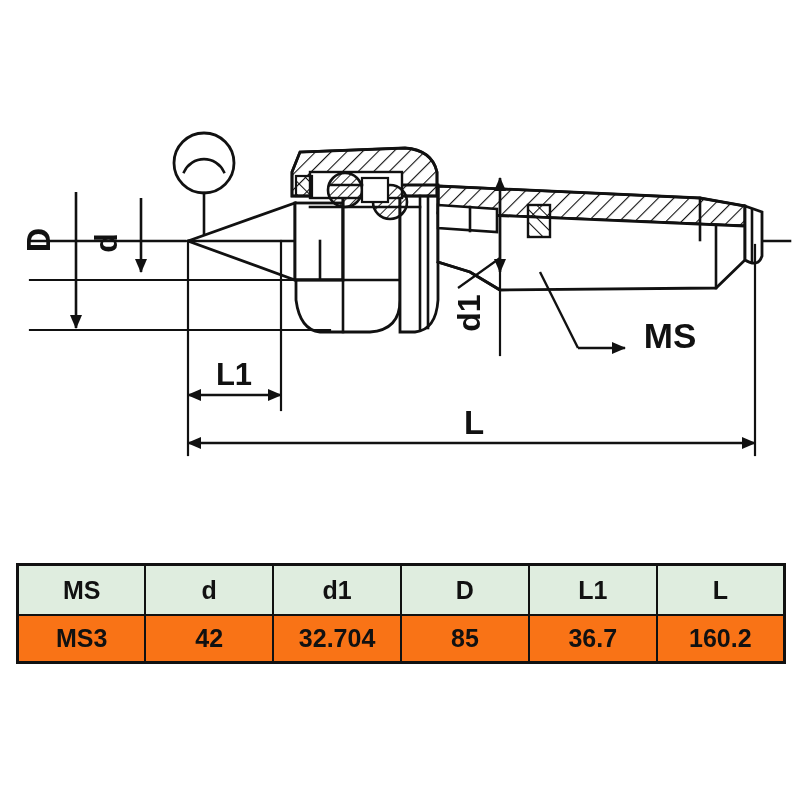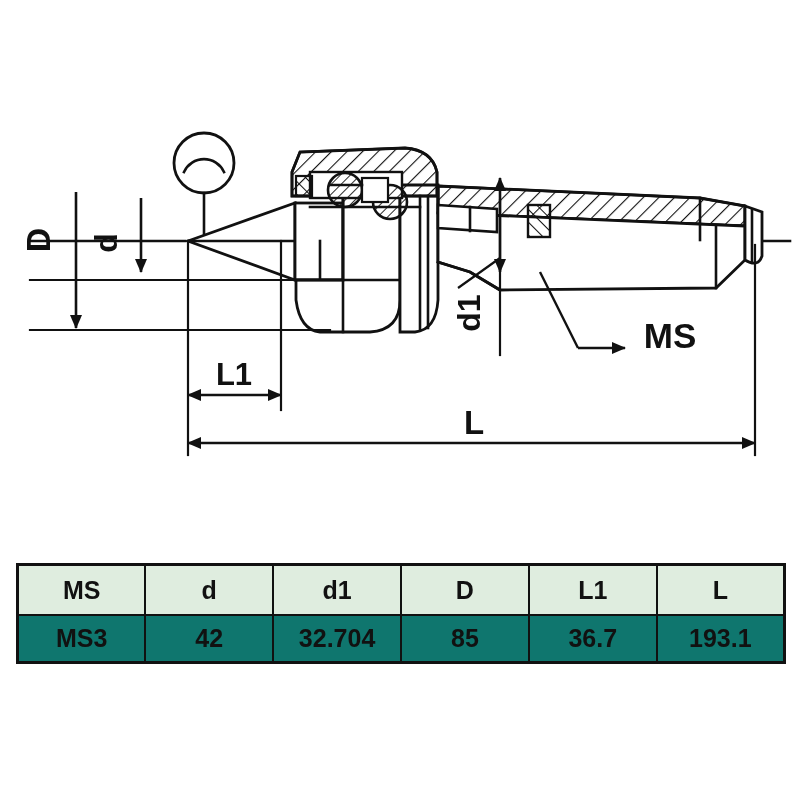--- a/index.html
+++ b/index.html
@@ -48,21 +48,21 @@
     font-weight: bold;
     color: #111111;
     padding: 0;
   }
   table.spec-table th {
     background: #dfeddf;
     height: 48px;
     font-size: 25px;
   }
   table.spec-table td {
-    background: #0f766e;
+    background: #f97316;
     height: 45px;
     font-size: 25px;
     margin-top: 12px;
   }
   .dim-label {
     font-family: "Liberation Sans", sans-serif;
     font-weight: bold;
     fill: #111111;
   }
 </style>
@@ -221,19 +221,19 @@
           <th>L</th>
         </tr>
       </thead>
       <tbody>
         <tr>
           <td>MS3</td>
           <td>42</td>
           <td>32.704</td>
           <td>85</td>
           <td>36.7</td>
-          <td>193.1</td>
+          <td>160.2</td>
         </tr>
       </tbody>
     </table>
   </div>
 
 </div>
 
 </body></html>

